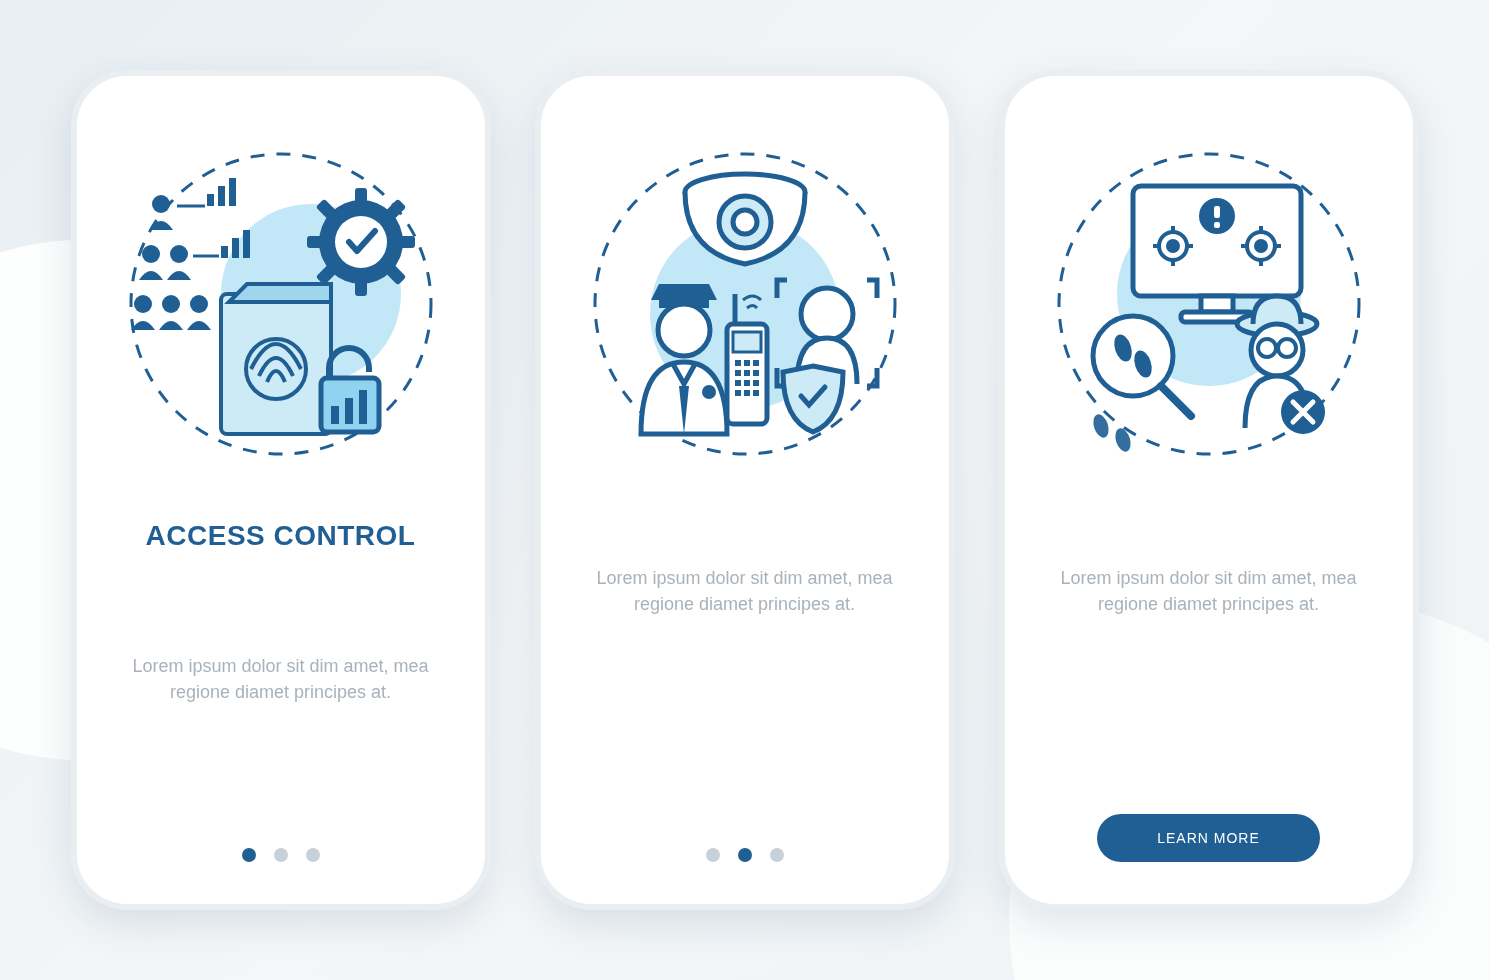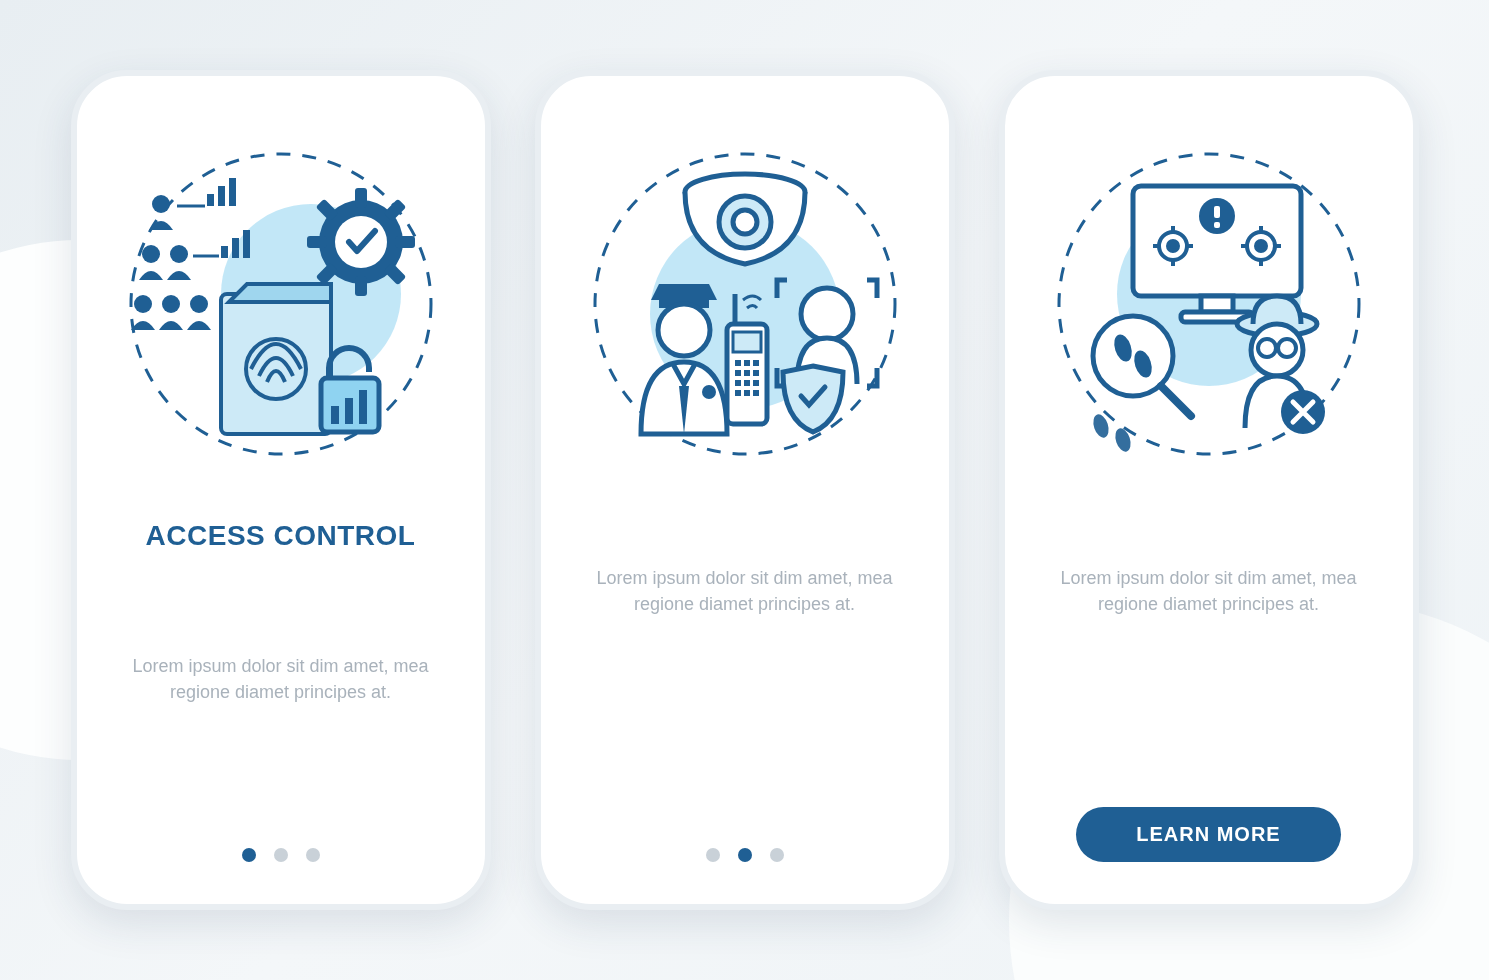--- a/index.html
+++ b/index.html
@@ -87,23 +87,23 @@
   }
   .dot.active {
     background: #1f5f94;
   }
   .cta-btn {
     background: #1f5f94;
     color: #fff;
     border: none;
     border-radius: 999px;
     padding: 16px 60px;
-    font-size: 20px;
+    font-size: 14px;
     letter-spacing: 1px;
-    font-weight: 700;
+    font-weight: 400;
     cursor: pointer;
   }
 </style>
 </head>
 <body>
 
 <div class="bg-shape-1"></div>
 <div class="bg-shape-2"></div>
 
 <div class="phones">

